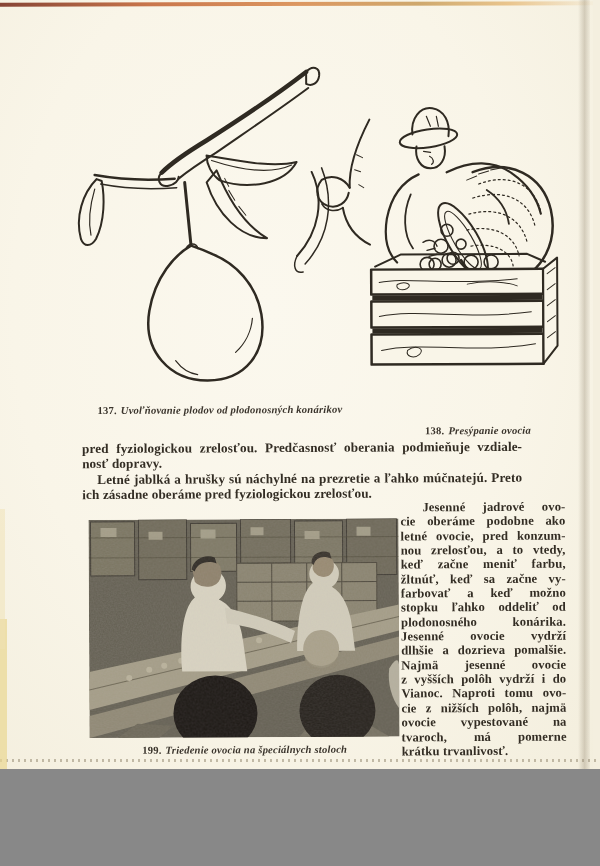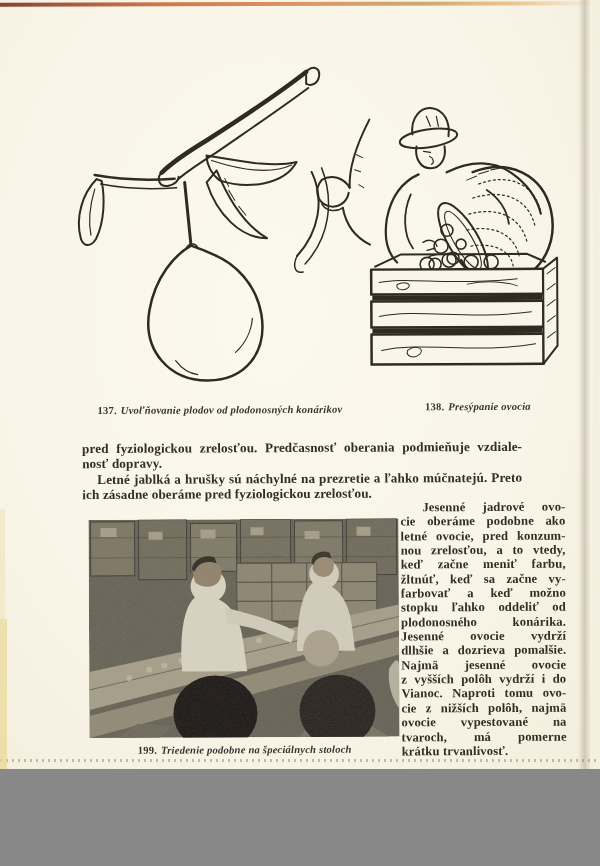--- a/index.html
+++ b/index.html
@@ -25,21 +25,21 @@
 
   svg{display:block;}
   .fig{position:absolute;}
   #fig137{left:58px;top:60px;}
   #fig138{left:368px;top:95px;}
   #fig139{left:88px;top:519px;}
 
   .caption{position:absolute;font-size:10.6px;color:#3a342c;text-align:center;letter-spacing:.2px;font-weight:600;}
   .caption .captext{font-style:italic;margin-left:4px;}
   #cap137{left:60px;top:404px;width:320px;}
-  #cap138{left:398px;top:402px;width:160px;}
+  #cap138{left:398px;top:426px;width:160px;}
   #cap139{left:88px;top:744px;width:310px;}
 
   #bodytext{position:absolute;left:82px;top:440px;width:440px;
     font-size:13.2px;line-height:15.3px;font-weight:600;letter-spacing:.1px;}
   #rightcol{position:absolute;left:400px;top:501px;width:165px;
     font-size:12.7px;line-height:14.35px;font-weight:600;letter-spacing:.1px;}
   .jl{text-align:justify;text-align-last:justify;}
   .ind1{text-indent:15px;}
   .ind2{text-indent:22px;}
 
@@ -183,21 +183,21 @@
       <rect width="310" height="218" filter="url(#noise)" opacity="0.38"></rect>
     </svg>
 
     <div id="cap137" class="caption">
       <span class="capnum">137.</span><span class="captext">Uvoľňovanie plodov od plodonosných konárikov</span>
     </div>
     <div id="cap138" class="caption">
       <span class="capnum">138.</span><span class="captext">Presýpanie ovocia</span>
     </div>
     <div id="cap139" class="caption">
-      <span class="capnum">199.</span><span class="captext">Triedenie podobne na špeciálnych stoloch</span>
+      <span class="capnum">199.</span><span class="captext">Triedenie ovocia na špeciálnych stoloch</span>
     </div>
 
     <div id="bodytext">
       <div class="jl">pred fyziologickou zrelosťou. Predčasnosť oberania podmieňuje vzdiale-</div>
       <div>nosť dopravy.</div>
       <div class="jl ind1">Letné jablká a hrušky sú náchylné na prezretie a ľahko múčnatejú. Preto</div>
       <div>ich zásadne oberáme pred fyziologickou zrelosťou.</div>
     </div>
 
     <div id="rightcol">

